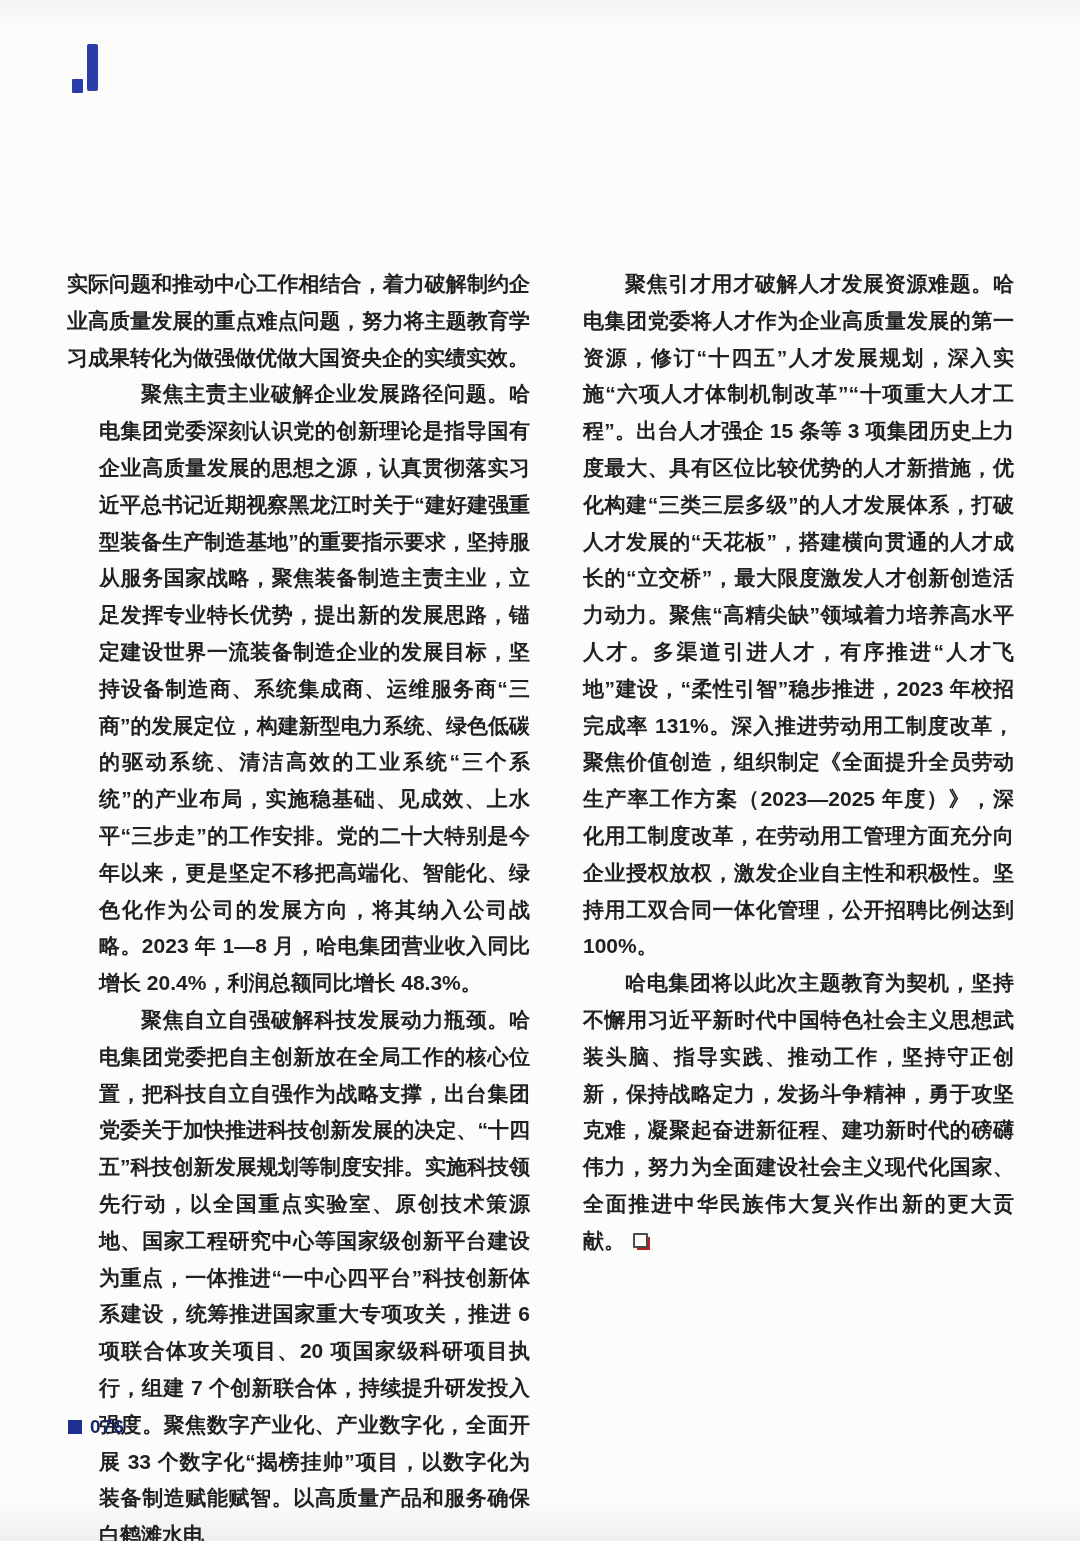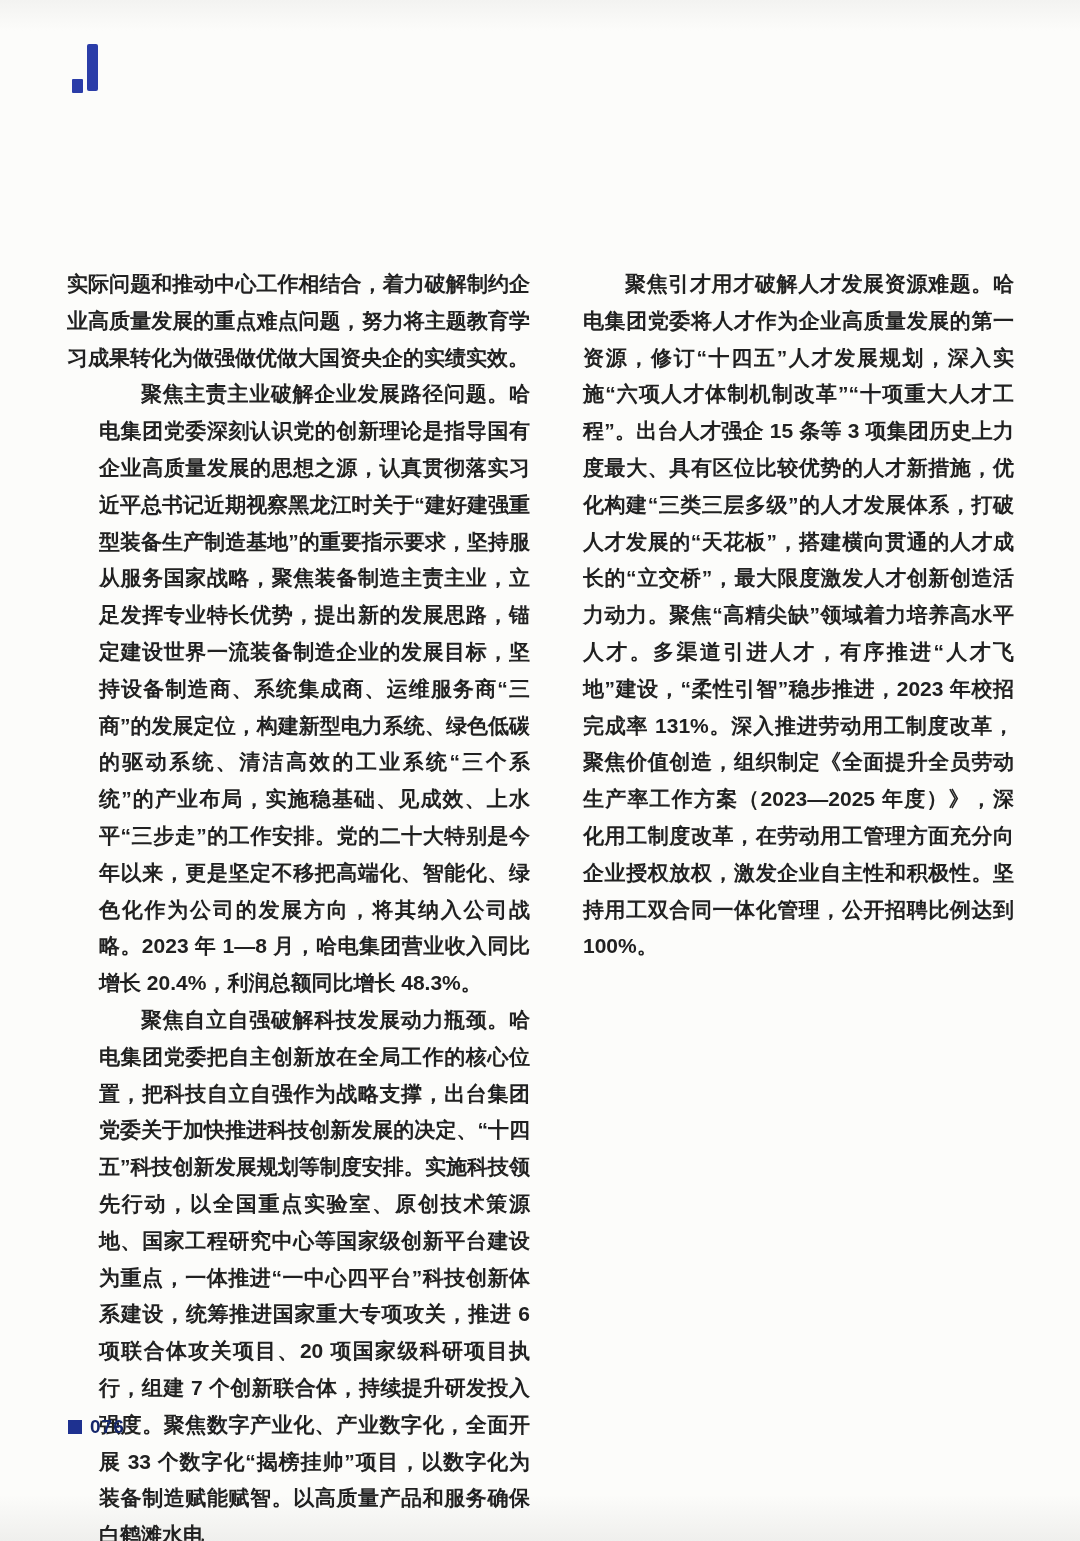--- a/index.html
+++ b/index.html
@@ -103,20 +103,21 @@
   </header>
 
   <main class="columns">
     <section class="col">
       <p class="para">实际问题和推动中心工作相结合，着力破解制约企业高质量发展的重点难点问题，努力将主题教育学习成果转化为做强做优做大国资央企的实绩实效。</p>
       <p class="para indent">聚焦主责主业破解企业发展路径问题。哈电集团党委深刻认识党的创新理论是指导国有企业高质量发展的思想之源，认真贯彻落实习近平总书记近期视察黑龙江时关于“建好建强重型装备生产制造基地”的重要指示要求，坚持服从服务国家战略，聚焦装备制造主责主业，立足发挥专业特长优势，提出新的发展思路，锚定建设世界一流装备制造企业的发展目标，坚持设备制造商、系统集成商、运维服务商“三商”的发展定位，构建新型电力系统、绿色低碳的驱动系统、清洁高效的工业系统“三个系统”的产业布局，实施稳基础、见成效、上水平“三步走”的工作安排。党的二十大特别是今年以来，更是坚定不移把高端化、智能化、绿色化作为公司的发展方向，将其纳入公司战略。2023 年 1—8 月，哈电集团营业收入同比增长 20.4%，利润总额同比增长 48.3%。</p>
       <p class="para indent">聚焦自立自强破解科技发展动力瓶颈。哈电集团党委把自主创新放在全局工作的核心位置，把科技自立自强作为战略支撑，出台集团党委关于加快推进科技创新发展的决定、“十四五”科技创新发展规划等制度安排。实施科技领先行动，以全国重点实验室、原创技术策源地、国家工程研究中心等国家级创新平台建设为重点，一体推进“一中心四平台”科技创新体系建设，统筹推进国家重大专项攻关，推进 6 项联合体攻关项目、20 项国家级科研项目执行，组建 7 个创新联合体，持续提升研发投入强度。聚焦数字产业化、产业数字化，全面开展 33 个数字化“揭榜挂帅”项目，以数字化为装备制造赋能赋智。以高质量产品和服务确保白鹤滩水电</p>
     </section>
     <section class="col">
       <p class="para indent">聚焦引才用才破解人才发展资源难题。哈电集团党委将人才作为企业高质量发展的第一资源，修订“十四五”人才发展规划，深入实施“六项人才体制机制改革”“十项重大人才工程”。出台人才强企 15 条等 3 项集团历史上力度最大、具有区位比较优势的人才新措施，优化构建“三类三层多级”的人才发展体系，打破人才发展的“天花板”，搭建横向贯通的人才成长的“立交桥”，最大限度激发人才创新创造活力动力。聚焦“高精尖缺”领域着力培养高水平人才。多渠道引进人才，有序推进“人才飞地”建设，“柔性引智”稳步推进，2023 年校招完成率 131%。深入推进劳动用工制度改革，聚焦价值创造，组织制定《全面提升全员劳动生产率工作方案（2023—2025 年度）》，深化用工制度改革，在劳动用工管理方面充分向企业授权放权，激发企业自主性和积极性。坚持用工双合同一体化管理，公开招聘比例达到 100%。</p>
+      <p class="para indent"><span>哈电集团将以此次主题教育为契机，坚持不懈用习近平新时代中国特色社会主义思想武装头脑、指导实践、推动工作，坚持守正创新，保持战略定力，发扬斗争精神，勇于攻坚克难，凝聚起奋进新征程、建功新时代的磅礴伟力，努力为全面建设社会主义现代化国家、全面推进中华民族伟大复兴作出新的更大贡献。</span><span class="endmark"></span></p>
     </section>
   </main>
 
   <footer class="footer">
     <span class="pagenum-square"></span>
     <span class="pagenum">076</span>
   </footer>
 
 </div>
 

